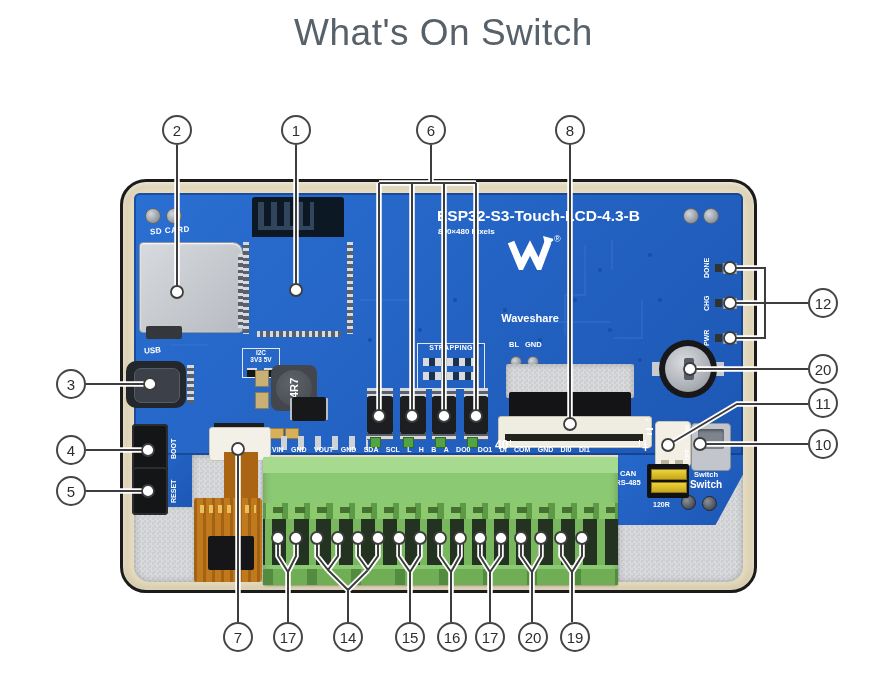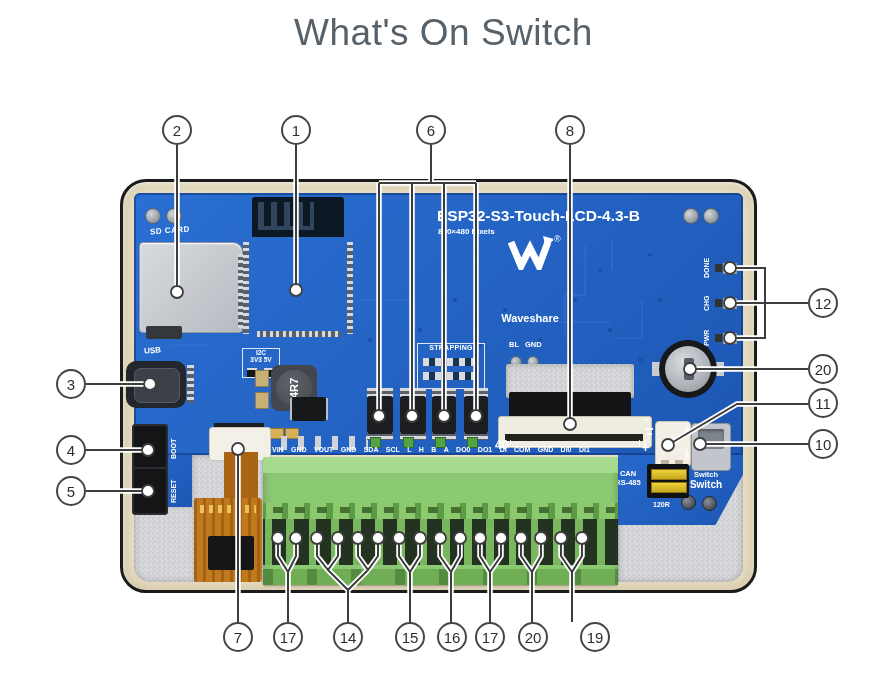--- a/index.html
+++ b/index.html
@@ -316,15 +316,15 @@
   <div class="co" style="left:808px;top:354px">20</div>
   <div class="co" style="left:808px;top:388px">11</div>
   <div class="co" style="left:808px;top:429px">10</div>
   <div class="co" style="left:223px;top:622px">7</div>
   <div class="co" style="left:273px;top:622px">17</div>
   <div class="co" style="left:333px;top:622px">14</div>
   <div class="co" style="left:395px;top:622px">15</div>
   <div class="co" style="left:437px;top:622px">16</div>
   <div class="co" style="left:475px;top:622px">17</div>
   <div class="co" style="left:518px;top:622px">20</div>
-  <div class="co" style="left:580px;top:622px">19</div>
+  <div class="co" style="left:560px;top:622px">19</div>
 
 </div>
 
 </body></html>

